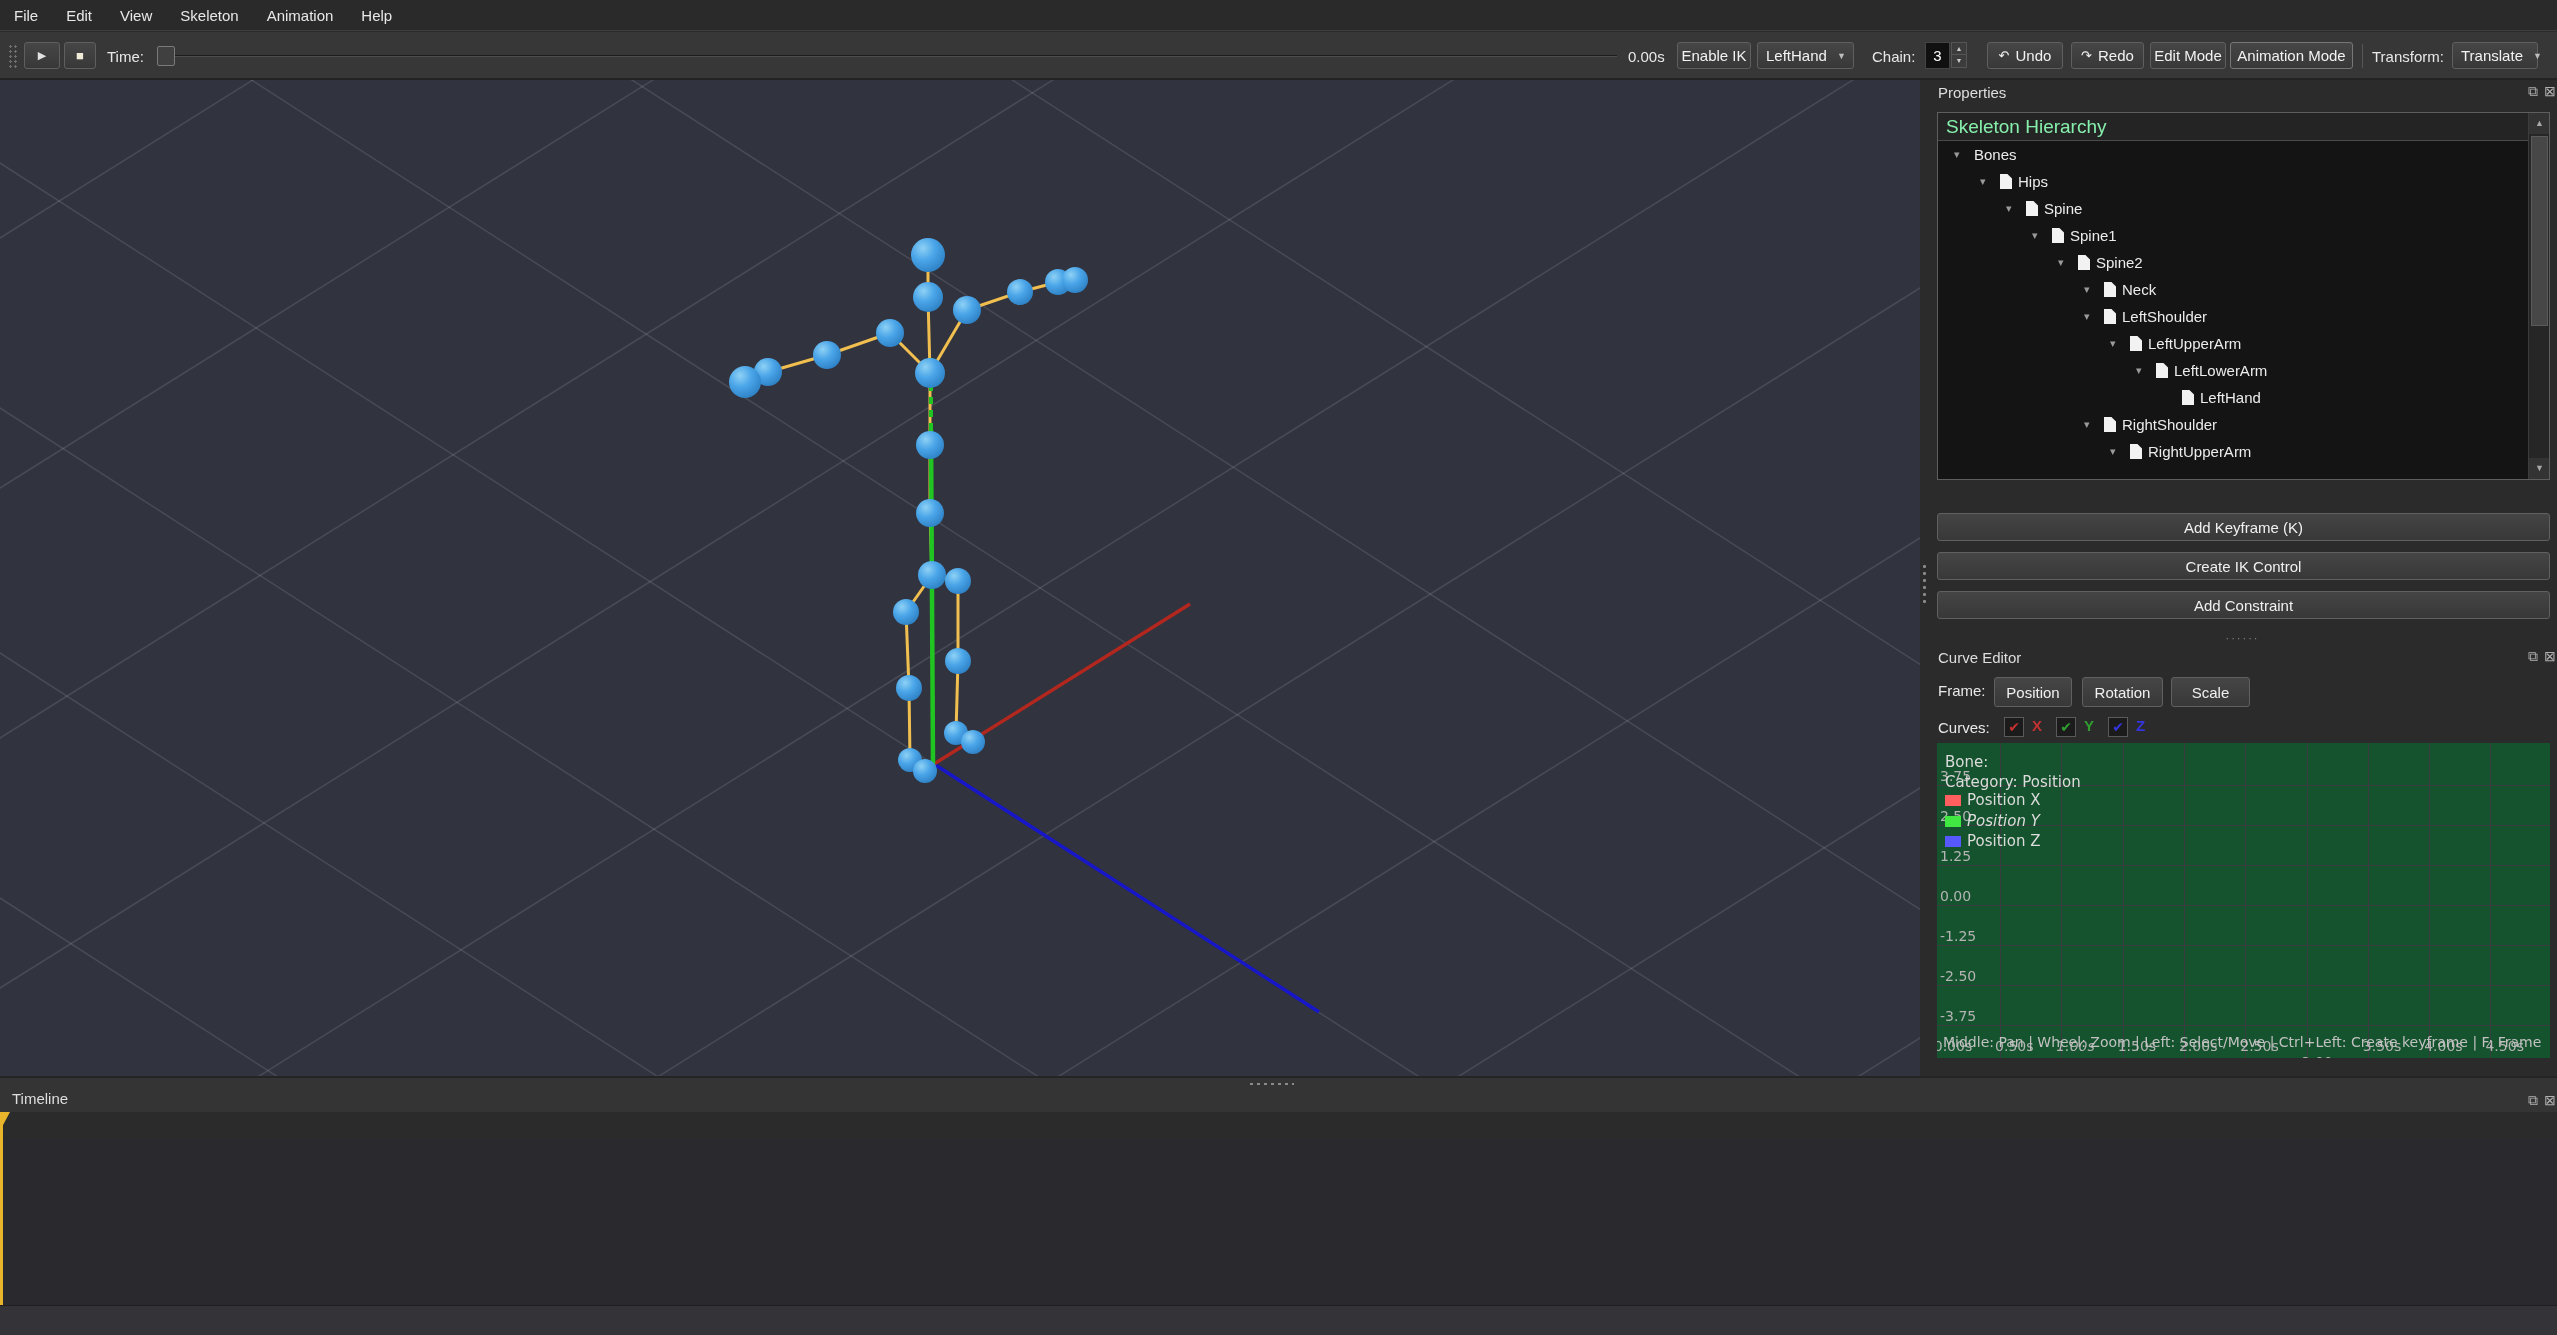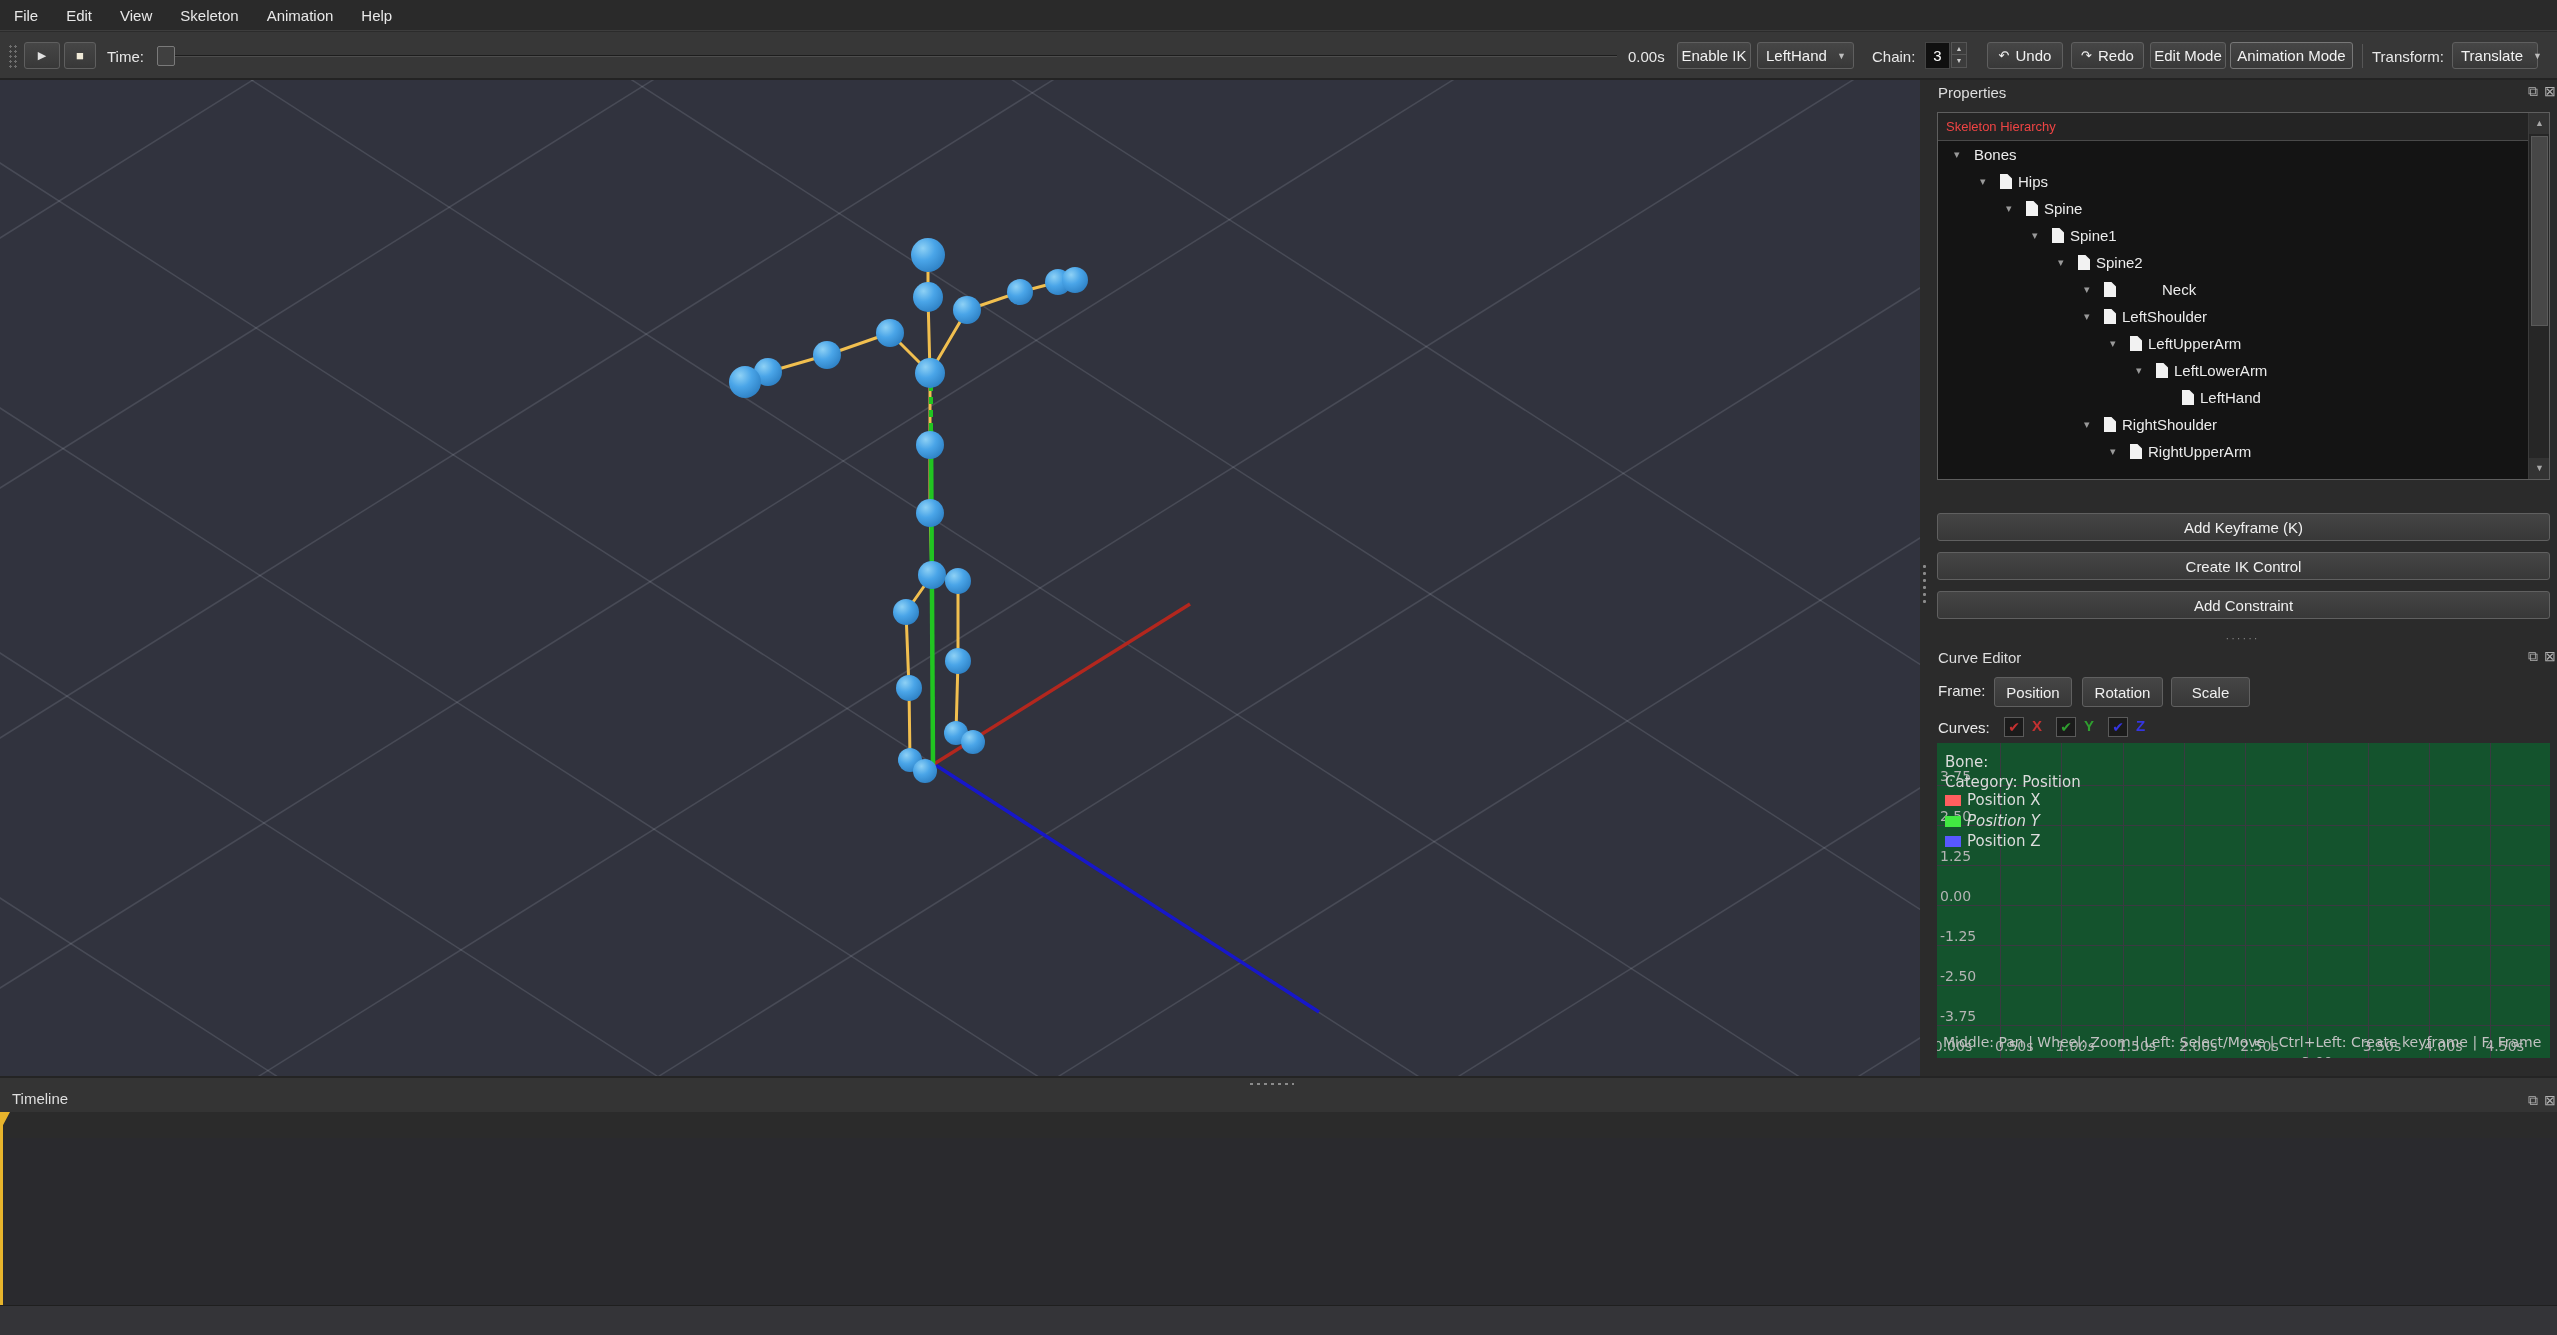--- a/index.html
+++ b/index.html
@@ -34,21 +34,21 @@
 
   
   .side { left:1928px; top:80px; width:629px; height:996px; background:#2b2b2b; }
   .dock-title { position:absolute; left:0; width:629px; height:26px; font-size:15px; color:#dedede; }
   .dock-title .t { position:absolute; left:10px; top:4px; }
   .dock-ico { position:absolute; top:3px; font-size:14px; color:#b0b0b0; cursor:default; }
 
   .tree-box { position:absolute; left:9px; top:32px; width:613px; height:368px;
               background:#141414; border:1px solid #5e5e5e; overflow:hidden; }
   .tree-header { position:absolute; left:0; top:0; width:100%; height:28px; background:#242424;
-              border-bottom:1px solid #4a4a4a; color:#ef4444; font-size:13px; line-height:28px; padding-left:8px; }
+              border-bottom:1px solid #4a4a4a; color:#86efac; font-size:19px; line-height:28px; padding-left:8px; }
   .tree-items { position:absolute; left:0; top:28px; width:590px; height:340px; overflow:hidden; }
   .tree-row { position:relative; height:27px; line-height:27px; font-size:15px; color:#ececec; white-space:nowrap; }
   .tw-arrow { position:absolute; top:0; font-size:11px; color:#9a9a9a; }
   .doc-icon { position:absolute; top:6px; width:12px; height:15px; background:#f2f2f2;
               clip-path:polygon(0 0,62% 0,100% 30%,100% 100%,0 100%); }
   .tw-label { position:absolute; top:0; }
   .vscroll { position:absolute; right:0; top:0; width:21px; height:100%; background:#262626; border-left:1px solid #3c3c3c; }
   .vs-btn { position:absolute; left:0; width:21px; height:21px; background:#333333; color:#a8a8a8;
             font-size:9px; text-align:center; line-height:21px; }
   .vs-thumb { position:absolute; left:2px; top:23px; width:17px; height:190px; background:#474747; border:1px solid #5a5a5a; }
@@ -267,21 +267,21 @@
             <div class="tw-label" style="left: 132px;">Spine1</div>
           </div>
           <div class="tree-row">
             <div class="tw-arrow" style="left: 120px;">▾</div>
             <div class="doc-icon" style="left: 140px;"></div>
             <div class="tw-label" style="left: 158px;">Spine2</div>
           </div>
           <div class="tree-row">
             <div class="tw-arrow" style="left: 146px;">▾</div>
             <div class="doc-icon" style="left: 166px;"></div>
-            <div class="tw-label" style="left: 184px; margin-left: 40px;">Neck</div>
+            <div class="tw-label" style="left: 184px;">Neck</div>
           </div>
           <div class="tree-row">
             <div class="tw-arrow" style="left: 146px;">▾</div>
             <div class="doc-icon" style="left: 166px;"></div>
             <div class="tw-label" style="left: 184px;">LeftShoulder</div>
           </div>
           <div class="tree-row">
             <div class="tw-arrow" style="left: 172px;">▾</div>
             <div class="doc-icon" style="left: 192px;"></div>
             <div class="tw-label" style="left: 210px;">LeftUpperArm</div>

